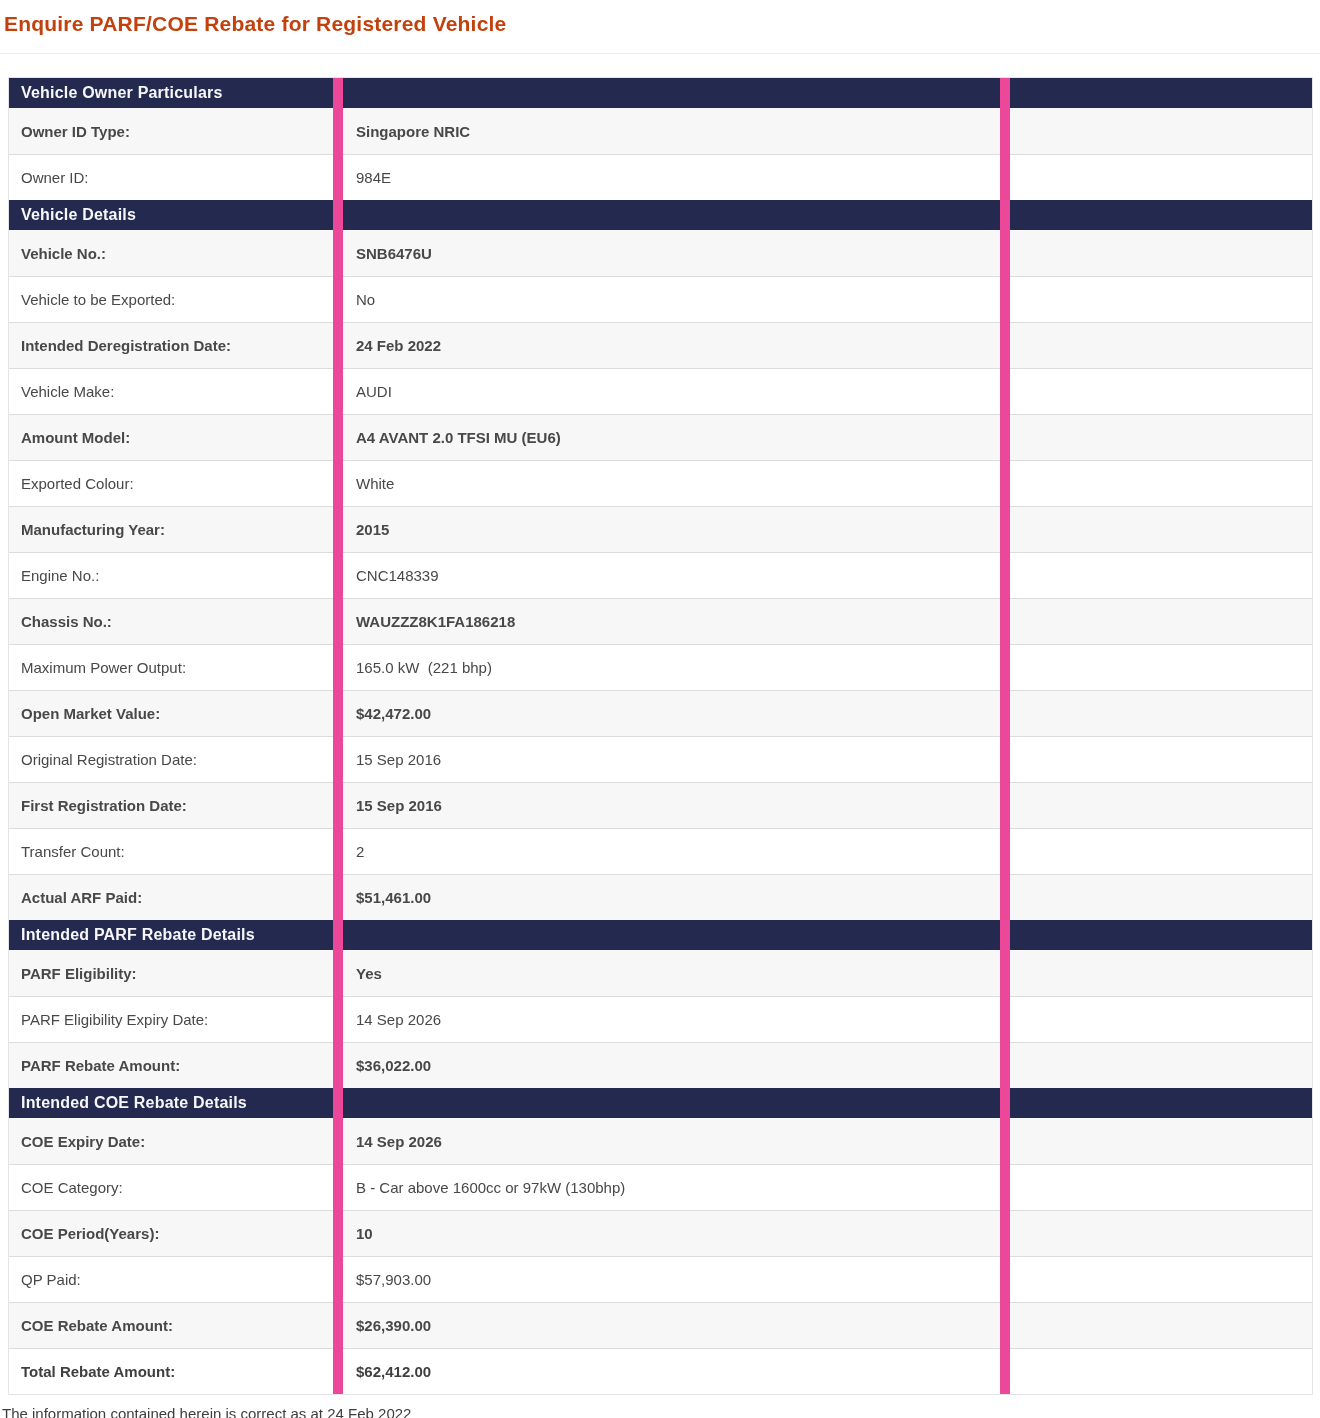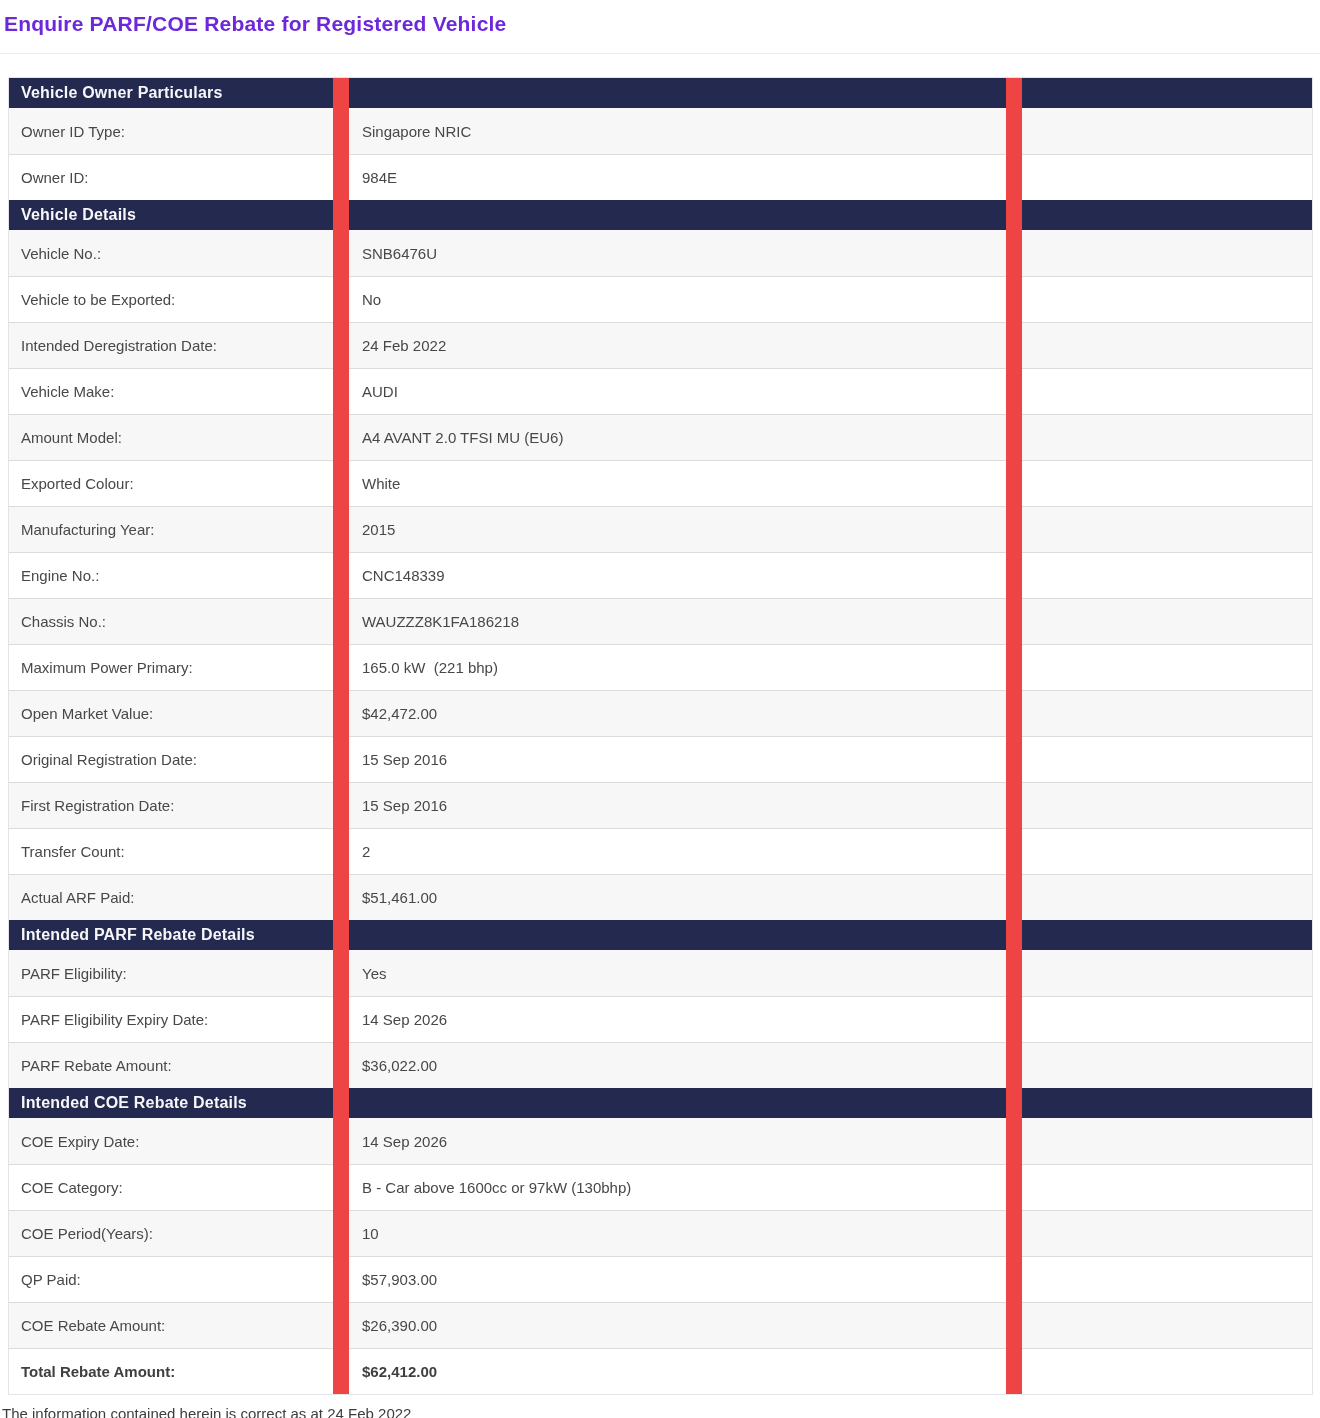--- a/index.html
+++ b/index.html
@@ -6,41 +6,41 @@
     margin: 0;
     padding: 0;
     background: #ffffff;
     width: 1320px;
     font-family: "Liberation Sans", sans-serif;
     color: #464646;
   }
   .page-title {
     font-size: 21px;
     font-weight: 700;
-    color: #6d28d9;
+    color: #c2410c;
     margin: 10px 0 0 4px;
     line-height: 27px;
     letter-spacing: 0.2px;
   }
   .title-divider {
     border-bottom: 1px solid #ededed;
     margin-top: 16px;
     height: 0;
   }
   .rebate-table {
     margin: 23px 7px 0 8px;
     border: 1px solid #e4e4e8;
     background: #ffffff;
   }
   .section-header,
   .row {
     display: grid;
     grid-template-columns: 324px 657px 1fr;
-    column-gap: 16px;
-    background: #ef4444;
+    column-gap: 10px;
+    background: #ec4899;
   }
   .hcell {
     background: #242a4f;
     height: 30px;
     display: flex;
     align-items: center;
   }
   .hcell-title {
     padding-left: 12px;
     color: #f7f7fa;
@@ -56,20 +56,21 @@
     background: #ffffff;
     border-top: 1px solid #dcdcdc;
     font-size: 15px;
     color: #484848;
   }
   .section-header + .row .cell {
     border-top: none;
   }
   .row.alt .cell {
     background: #f7f7f8;
+    font-weight: bold;
   }
   .row.bold .cell {
     font-weight: 700;
     color: #3f3f3f;
   }
   .cell-label {
     padding-left: 12px;
     padding-right: 8px;
   }
   .cell-value {
@@ -166,21 +167,21 @@
     <div class="cell cell-empty"></div>
   </div>
 
   <div class="row alt">
     <div class="cell cell-label">Chassis No.:</div>
     <div class="cell cell-value">WAUZZZ8K1FA186218</div>
     <div class="cell cell-empty"></div>
   </div>
 
   <div class="row">
-    <div class="cell cell-label">Maximum Power Primary:</div>
+    <div class="cell cell-label">Maximum Power Output:</div>
     <div class="cell cell-value">165.0 kW  (221 bhp)</div>
     <div class="cell cell-empty"></div>
   </div>
 
   <div class="row alt">
     <div class="cell cell-label">Open Market Value:</div>
     <div class="cell cell-value">$42,472.00</div>
     <div class="cell cell-empty"></div>
   </div>
 

